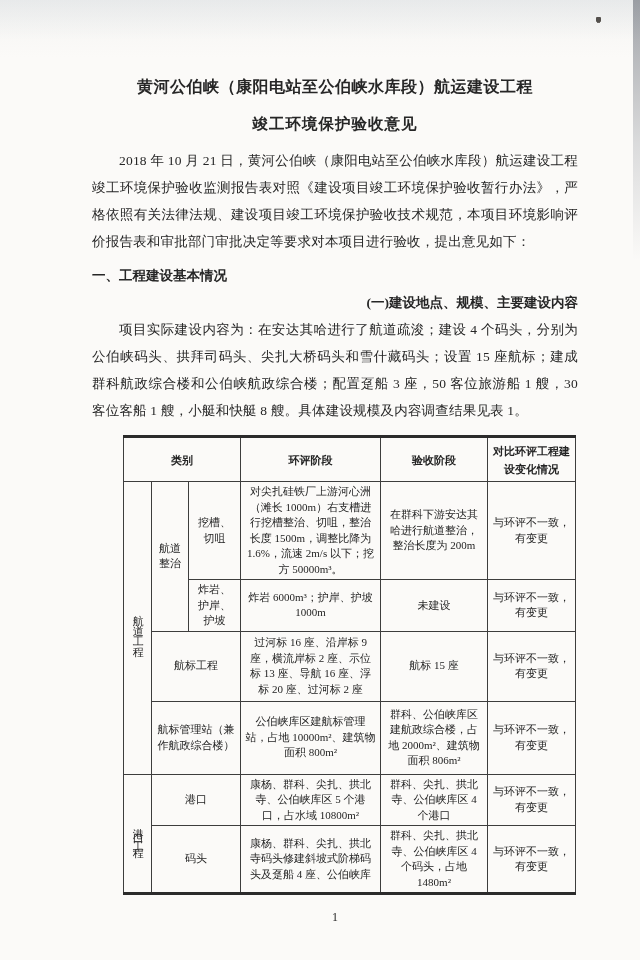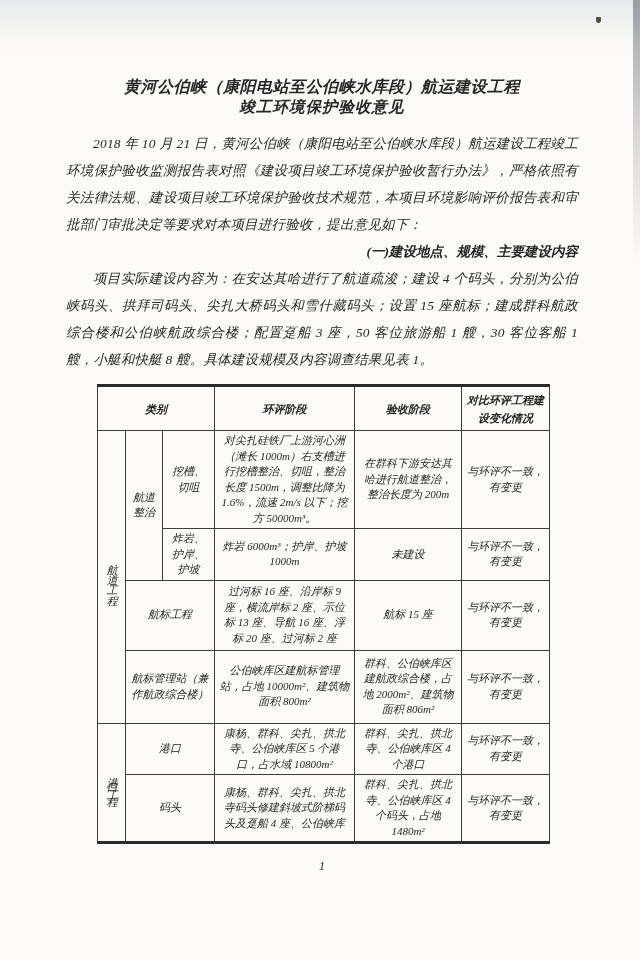--- a/index.html
+++ b/index.html
@@ -36,36 +36,36 @@
     position: absolute;
     left: 596px; top: 17px;
     width: 5px; height: 5px;
     background: #54504c;
     border-radius: 1px;
     box-shadow: 0 2px 0 -1px #6a6662;
   }
   .content {
     position: absolute;
     inset: 0;
-    padding: 70px 62px 0 66px;
-    font-style: italic;
+    padding: 70px 62px 0 92px;
   }
   .doc-title {
     text-align: center;
     font-size: 16px;
     line-height: 21px;
     font-weight: bold;
     margin-top: 6px;
     letter-spacing: 0.5px;
   }
   .doc-subtitle {
     text-align: center;
     font-size: 15.5px;
     line-height: 20px;
     font-weight: bold;
+    margin-top: 17px;
     letter-spacing: 1px;
   }
   p.body-para {
     margin-top: 13px;
     font-size: 13.5px;
     line-height: 27px;
     text-indent: 2em;
     text-align: justify;
     letter-spacing: 0.2px;
   }
@@ -140,20 +140,21 @@
   <div class="scan-haze-top"></div>
   <div class="scan-edge-right"></div>
   <div class="scan-speck"></div>
 
   <div class="content">
     <div class="doc-title">黄河公伯峡（康阳电站至公伯峡水库段）航运建设工程</div>
     <div class="doc-subtitle">竣工环境保护验收意见</div>
 
     <p class="body-para">2018 年 10 月 21 日，黄河公伯峡（康阳电站至公伯峡水库段）航运建设工程竣工环境保护验收监测报告表对照《建设项目竣工环境保护验收暂行办法》，严格依照有关法律法规、建设项目竣工环境保护验收技术规范，本项目环境影响评价报告表和审批部门审批决定等要求对本项目进行验收，提出意见如下：</p>
 
+    <p class="heading-1">一、工程建设基本情况</p>
     <p class="heading-2">(一)建设地点、规模、主要建设内容</p>
 
     <p class="body-para second">项目实际建设内容为：在安达其哈进行了航道疏浚；建设 4 个码头，分别为公伯峡码头、拱拜司码头、尖扎大桥码头和雪什藏码头；设置 15 座航标；建成群科航政综合楼和公伯峡航政综合楼；配置趸船 3 座，50 客位旅游船 1 艘，30 客位客船 1 艘，小艇和快艇 8 艘。具体建设规模及内容调查结果见表 1。</p>
 
 
     <table class="project-table">
       <colgroup>
         <col style="width:28px">
         <col style="width:37px">
         <col style="width:52px">

